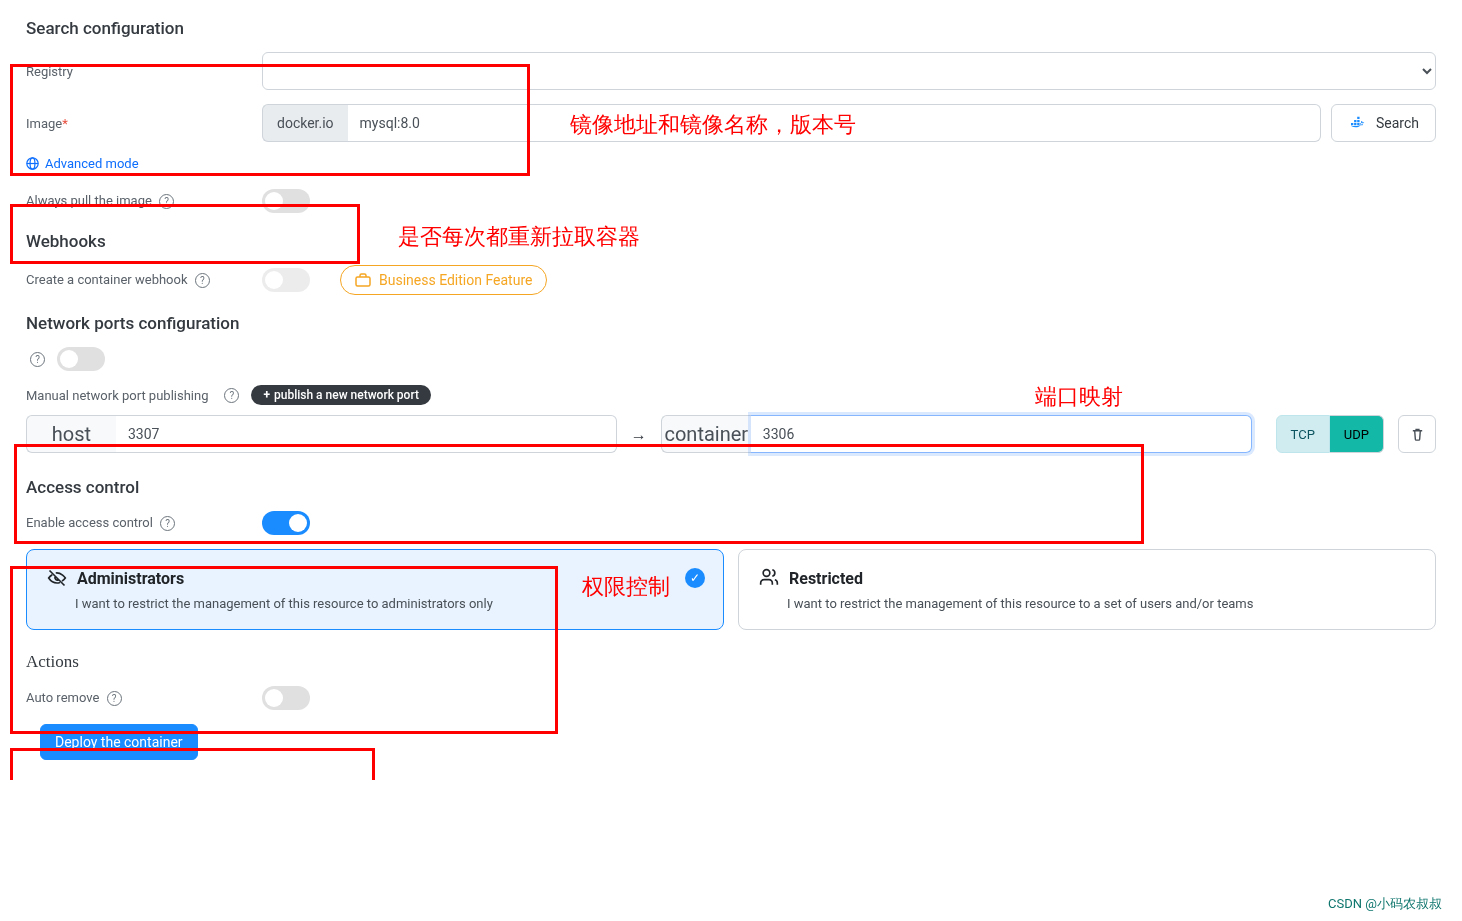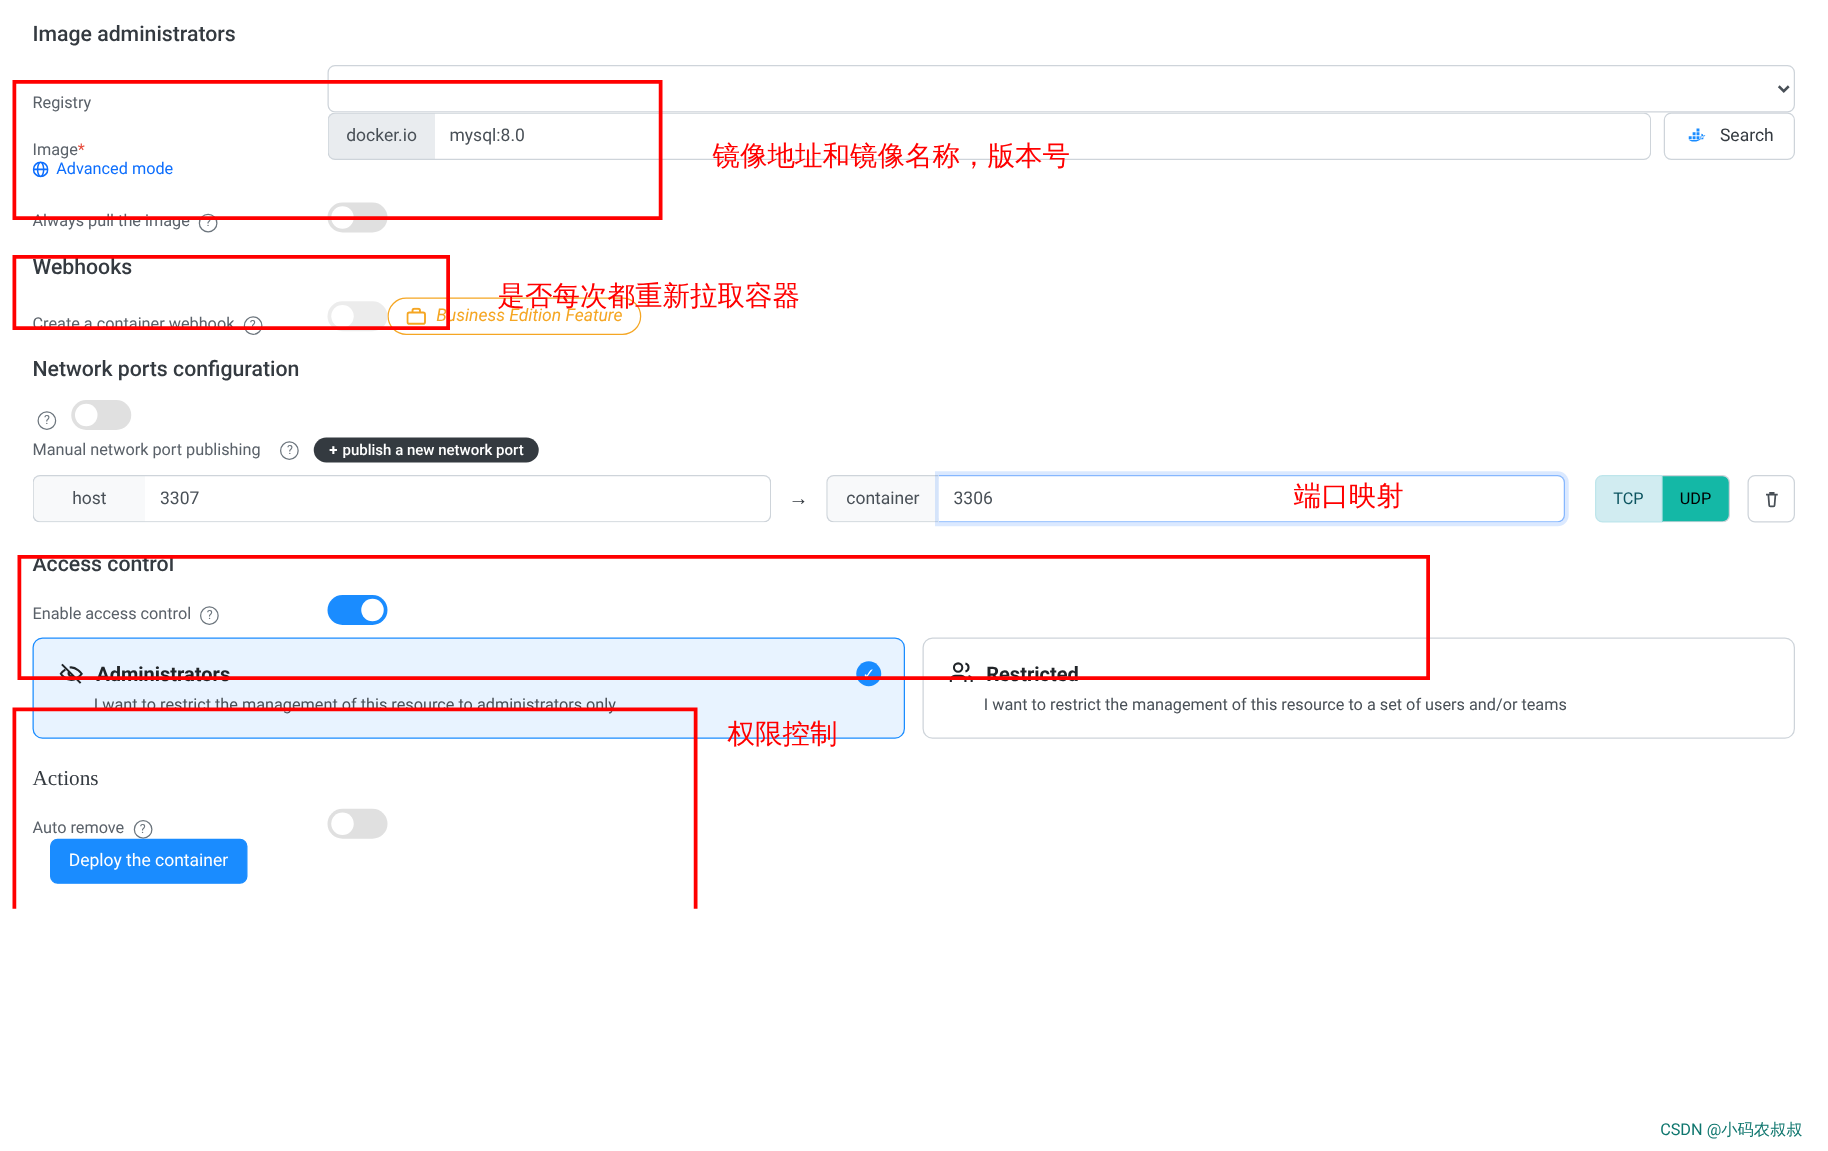--- a/index.html
+++ b/index.html
@@ -1,39 +1,39 @@
 <!DOCTYPE html>
 <html><head>
 <meta charset="utf-8">
 <style>
   * { box-sizing: border-box; margin: 0; padding: 0; font-family: -apple-system, "Segoe UI", Roboto, "Helvetica Neue", Arial, sans-serif; }
   body { background: #fff; color: #333; font-size: 14px; width: 1462px; }
   .page { padding: 0 26px 20px 26px; position: relative; }
   .section-title { font-size: 17px; font-weight: 500; color: #343a40; margin-top: 18px; margin-bottom: 14px; }
-  .form-row { display: flex; align-items: flex-end; }
+  .form-row { display: flex; align-items: center; margin-bottom: 14px; }
   .form-label { width: 236px; font-size: 13px; color: #5a6169; } 
   .form-label .req { color: #e74c3c; }
   .form-control-area { flex: 1; display: flex; align-items: center; gap: 10px; }
   select.form-control, input.form-control { height: 38px; border: 1px solid #ced4da; border-radius: 6px; padding: 18px 12px; font-size: 14px; background: #fff; color:#495057; }
   select.form-control { width: 100%; }
   .input-group { display: flex; }
   .input-addon { display:flex; align-items:center; padding: 0 14px; height:38px; border:1px solid #ced4da; background:#e9ecef; color:#495057; border-right:none; border-radius:6px 0 0 6px; font-size:14px;}
   .input-main { flex:1; border-left:none !important; border-radius:0 6px 6px 0 !important; }
   .btn { height: 38px; display:inline-flex; align-items:center; padding: 0 16px; border:1px solid #ced4da; border-radius:6px; background:#fff; cursor:pointer; gap:8px; font-size:14px; color:#343a40;}
   .btn-primary { background:#1a8cff; border-color:#1a8cff; color:#fff;}
   .link { color:#0d6efd; cursor:pointer; font-size:13px; display:inline-flex; align-items:center; gap:6px;}
   .help-icon { display:inline-flex; width:15px; height:15px; border:1px solid #6c757d; border-radius:50%; align-items:center; justify-content:center; font-size:10px; color:#6c757d; margin-left:4px;}
   .toggle { position:relative; width:48px; height:24px; background:#e0e0e0; border-radius:12px; cursor:pointer; display:inline-block;}
   .toggle::after{ content:''; position:absolute; width:18px; height:18px; background:#fff; border-radius:50%; top:3px; left:3px; transition:left .2s;}
   .toggle.on{ background:#1a8cff; }
   .toggle.on::after{ left:27px;}
   .badge-be { display:inline-flex; align-items:center; gap:8px; border:1px solid #f5a623; color:#f5a623; padding:6px 14px; border-radius:18px; font-size:14px;}
   .pill-dark { display:inline-flex; align-items:center; background:#343a40; color:#fff; border-radius:14px; padding:3px 12px; font-size:12px; font-weight:500; gap:4px;}
   .port-row { display:flex; align-items:center; gap:14px; margin-top:10px;}
-  .port-label { width:90px; text-align:center; color:#495057; font-size:14px; border:1px solid #ced4da; border-right:none; height:38px; display:flex; align-items:center; justify-content:center; border-radius:6px 0 0 6px; background:#f8f9fa;}
+  .port-label { width:90px; text-align:center; color:#495057; font-size:20px; border:1px solid #ced4da; border-right:none; height:38px; display:flex; align-items:center; justify-content:center; border-radius:6px 0 0 6px; background:#f8f9fa;}
   .port-input { flex:1; border-left:none !important; border-radius:0 6px 6px 0 !important;}
   .port-group{display:flex; flex:1;}
   .arrow { color:#343a40; font-size:16px;}
   .proto-btn { height:38px; padding:0 14px; border:1px solid #ced4da; background:#14b8a6; cursor:pointer; font-size:13px; display:flex; align-items:center;}
   .proto-btn.active{ background:#d1ecf1; color:#0c5460; border-color:#bee5eb;}
   .proto-group{display:flex;padding-left:10px;}
   .proto-group .proto-btn:first-child{border-radius:6px 0 0 6px;}
   .proto-group .proto-btn:last-child{border-radius:0 6px 6px 0; border-left:none;}
   .icon-btn{width:38px;height:38px;border:1px solid #ced4da;border-radius:6px;background:#fff;display:flex;align-items:center;justify-content:center;cursor:pointer;}
   .card-row{display:flex;gap:14px;margin-top:10px;}
@@ -46,21 +46,21 @@
   .anno{position:absolute;color:#ff0000;font-size:22px;font-weight:400;font-family:"Microsoft YaHei","PingFang SC",sans-serif;z-index:6;}
   .watermark{position:fixed;bottom:8px;right:20px;color:#0f766e;font-size:13px;}
   svg{display:block;}
 </style>
 </head>
 <body>
 
 <div class="page">
 
   
-  <div class="section-title">Image administrators</div>
+  <div class="section-title">Search configuration</div>
 
   <div class="form-row">
     <div class="form-label">Registry</div>
     <div class="form-control-area">
       <select class="form-control">
         <option>Docker Hub (anonymous)</option>
       </select>
     </div>
   </div>
 
@@ -105,21 +105,21 @@
     </div>
   </div>
 
   
   <div class="section-title">Webhooks</div>
   <div class="form-row">
     <div class="form-label">
       <span>Create a container webhook</span>
       <span class="help-icon">?</span>
     </div>
-    <div class="form-control-area" style="gap:0;font-style:italic;">
+    <div class="form-control-area" style="gap:30px;">
       <span class="toggle" style="opacity:.6;"></span>
       <span class="badge-be">
         <span>
           <svg width="16" height="14" viewBox="0 0 16 14">
               <rect x="1" y="4" width="14" height="9" rx="1.5" fill="none" stroke="#f5a623" stroke-width="1.5"></rect>
               <path d="M5 4V2.5A1.5 1.5 0 016.5 1h3A1.5 1.5 0 0111 2.5V4" fill="none" stroke="#f5a623" stroke-width="1.5"></path>
             </svg>
         </span>
         <span>Business Edition Feature</span>
       </span>

